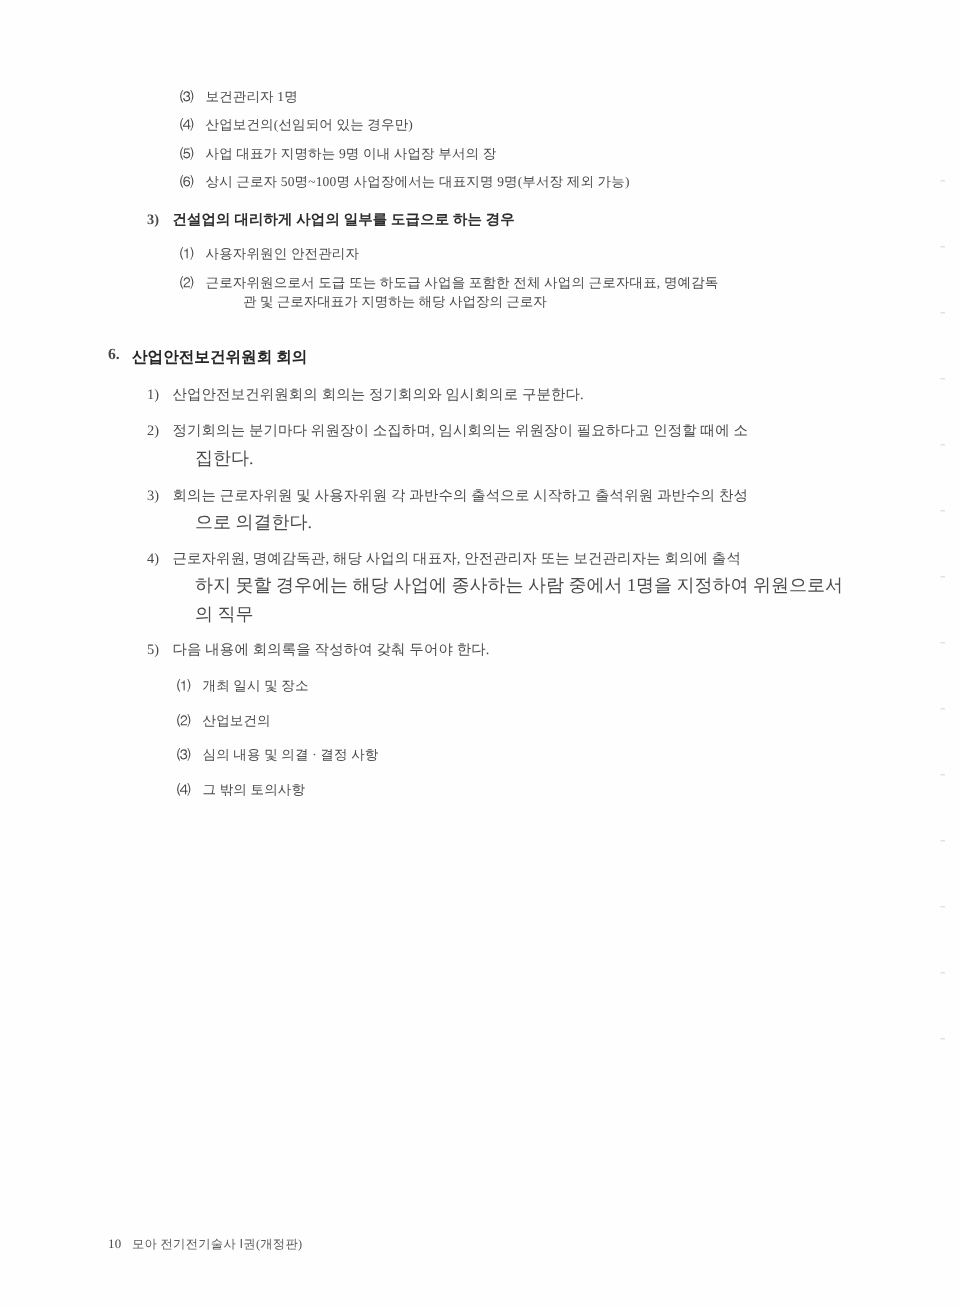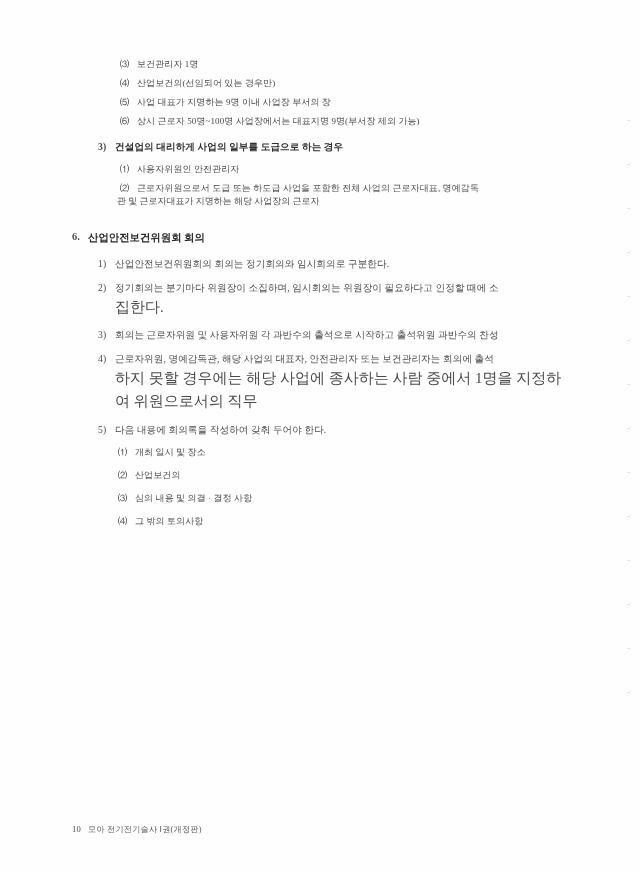--- a/index.html
+++ b/index.html
@@ -56,28 +56,28 @@
   .paren-m  { width: 17px; }
   .num-m    { width: 17px; }
   .sub-m    { width: 17px; }
 
   .bold {
     font-weight: bold;
     color: #2e2e2e;
   }
 
   .cont {
-    margin-left: 45px;
+    margin-left: 90px;
     font-size: 9px;
     line-height: 1.55;
     color: #4a4a4a;
   }
   .cont-num {
-    margin-left: 43px;
-    font-size: 15px;
+    margin-left: 58px;
+    font-size: 12px;
     line-height: 1.55;
     color: #4a4a4a;
   }
 
   .section-title {
     display: flex;
     align-items: flex-start;
     font-size: 10.4px;
     font-weight: bold;
     color: #262626;
@@ -187,20 +187,21 @@
       <span class="marker num-m">2)</span>
       <span class="txt">정기회의는 분기마다 위원장이 소집하며, 임시회의는 위원장이 필요하다고 인정할 때에 소</span>
     </div>
     <div class="cont-num">집한다.</div>
     <div class="gap-md"></div>
 
     <div class="line lvl-num">
       <span class="marker num-m">3)</span>
       <span class="txt">회의는 근로자위원 및 사용자위원 각 과반수의 출석으로 시작하고 출석위원 과반수의 찬성</span>
     </div>
+    <div class="cont-num">으로 의결한다.</div>
     <div class="gap-md"></div>
 
     <div class="line lvl-num">
       <span class="marker num-m">4)</span>
       <span class="txt">근로자위원, 명예감독관, 해당 사업의 대표자, 안전관리자 또는 보건관리자는 회의에 출석</span>
     </div>
     <div class="cont-num">하지 못할 경우에는 해당 사업에 종사하는 사람 중에서 1명을 지정하여 위원으로서의 직무</div>
     <div class="gap-md"></div>
 
     <div class="line lvl-num">

